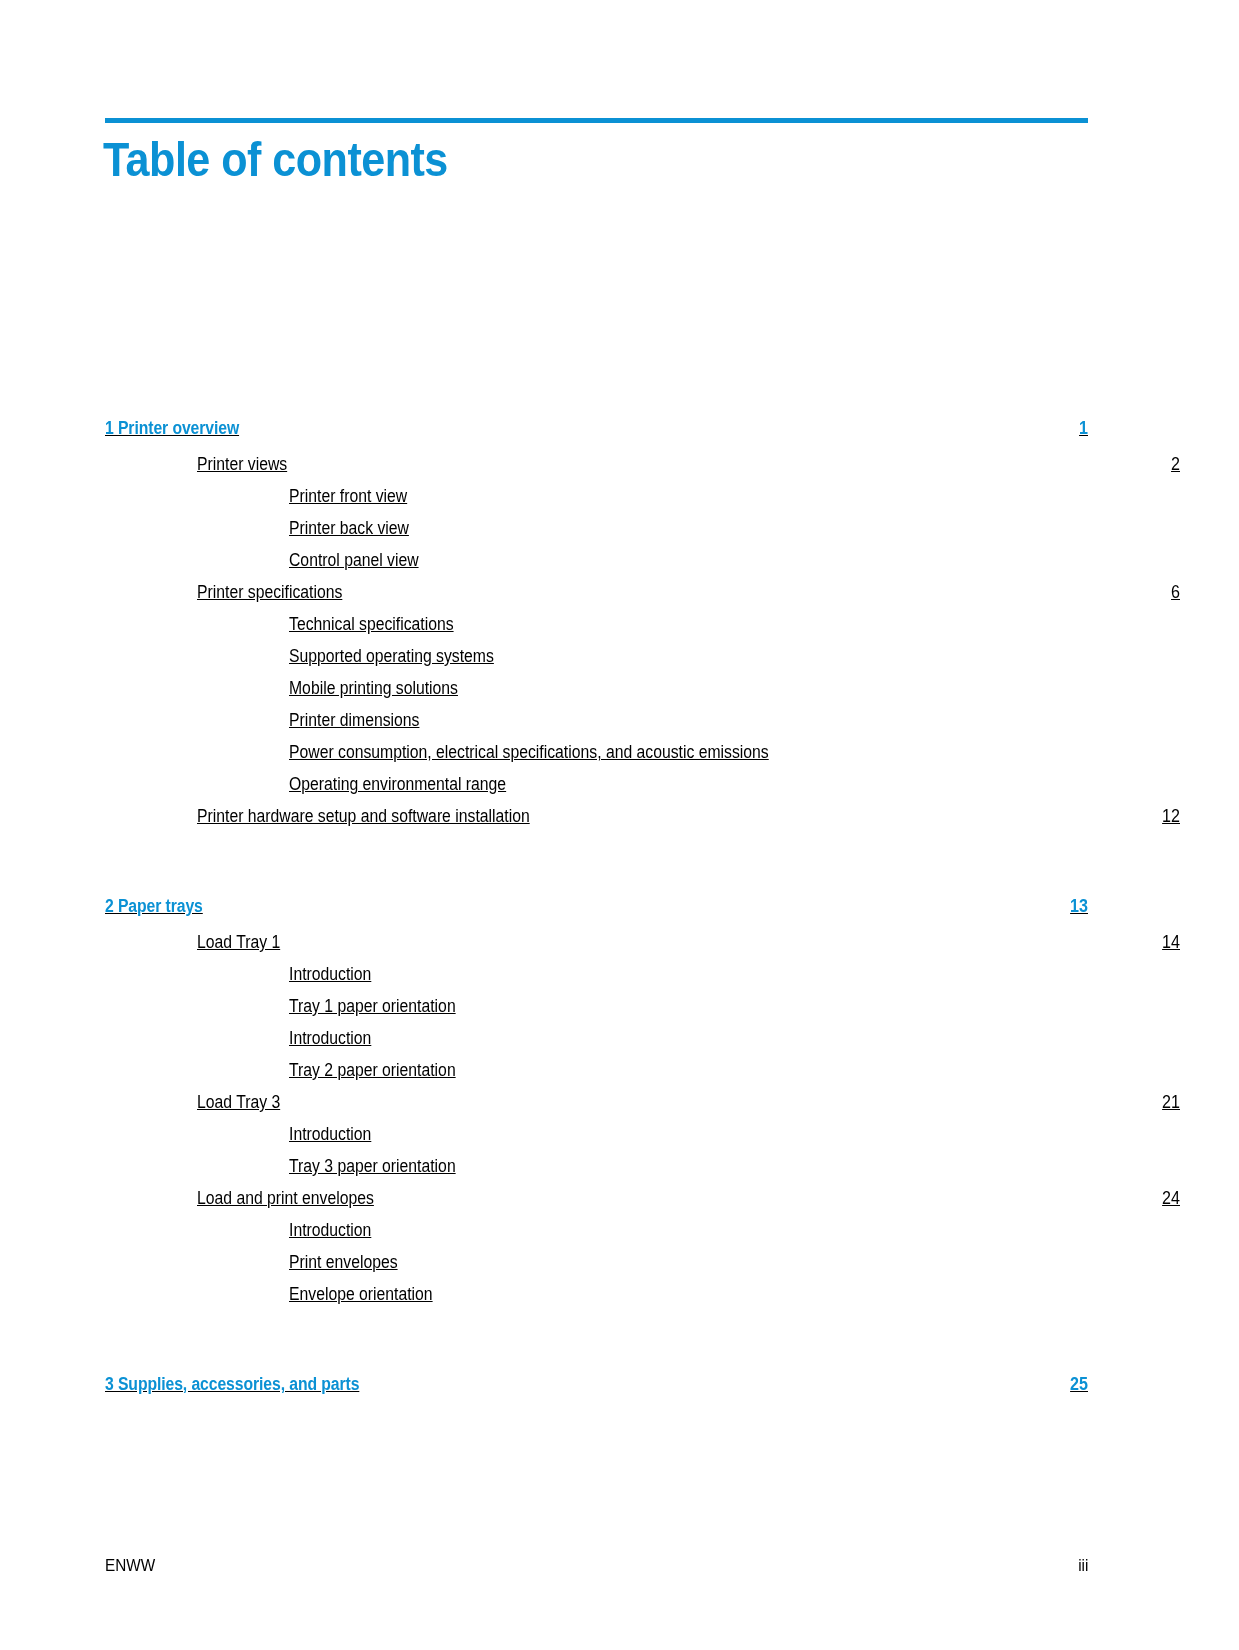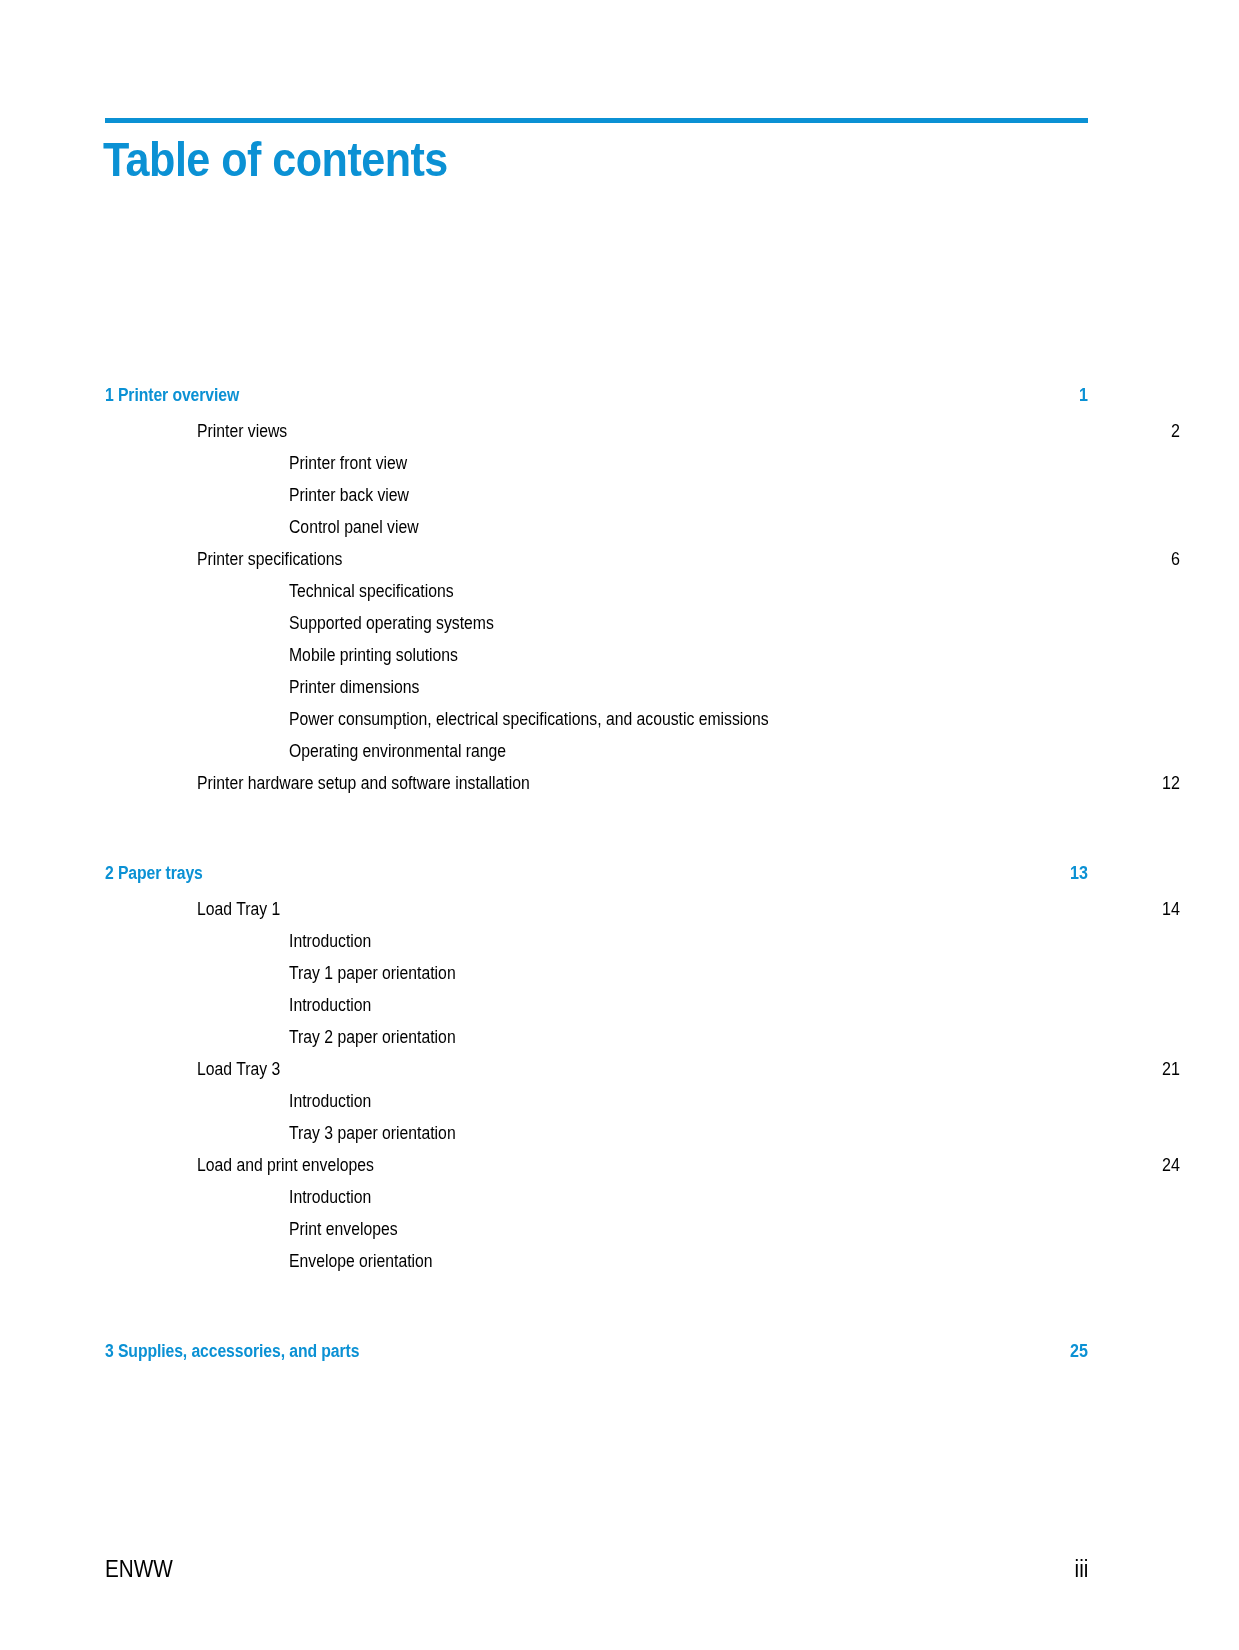--- a/index.html
+++ b/index.html
@@ -41,22 +41,23 @@
     font-family: "Liberation Sans", sans-serif;
     transform: scaleX(0.88);
     transform-origin: left center;
     white-space: nowrap;
   }
 
   
   .toc {
     position: absolute;
     left: 105px;
-    top: 375px;
+    top: 408px;
     width: 983px;
+    text-decoration: underline;
   }
 
   .chapter-block { margin: 0; }
   .chapter-gap { height: 54px; }
 
   .toc-row {
     display: flex;
     align-items: baseline;
     width: 100%;
     font-size: 17.5px;
@@ -118,21 +119,21 @@
 
   
   .footer {
     position: absolute;
     left: 105px;
     top: 1556px;
     width: 983px;
     display: flex;
     justify-content: space-between;
     align-items: baseline;
-    font-size: 23px;
+    font-size: 17px;
     color: #000000;
   }
   .footer .f-left  { transform: scaleX(0.9); transform-origin: left center; }
   .footer .f-right { transform: scaleX(0.9); transform-origin: right center; margin-left: 12px; }
 </style>
 </head>
 <body>
 
 <div class="page">
 

